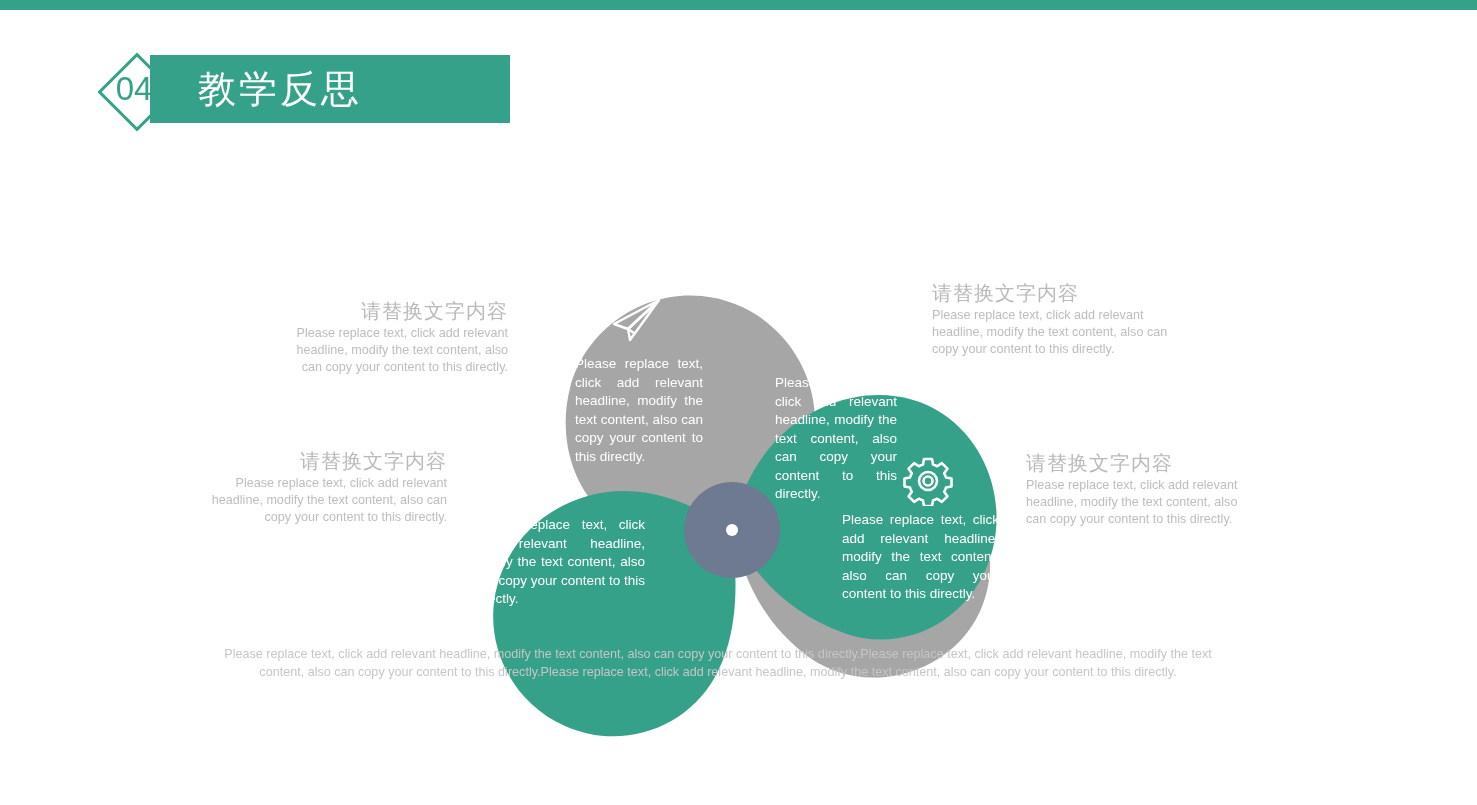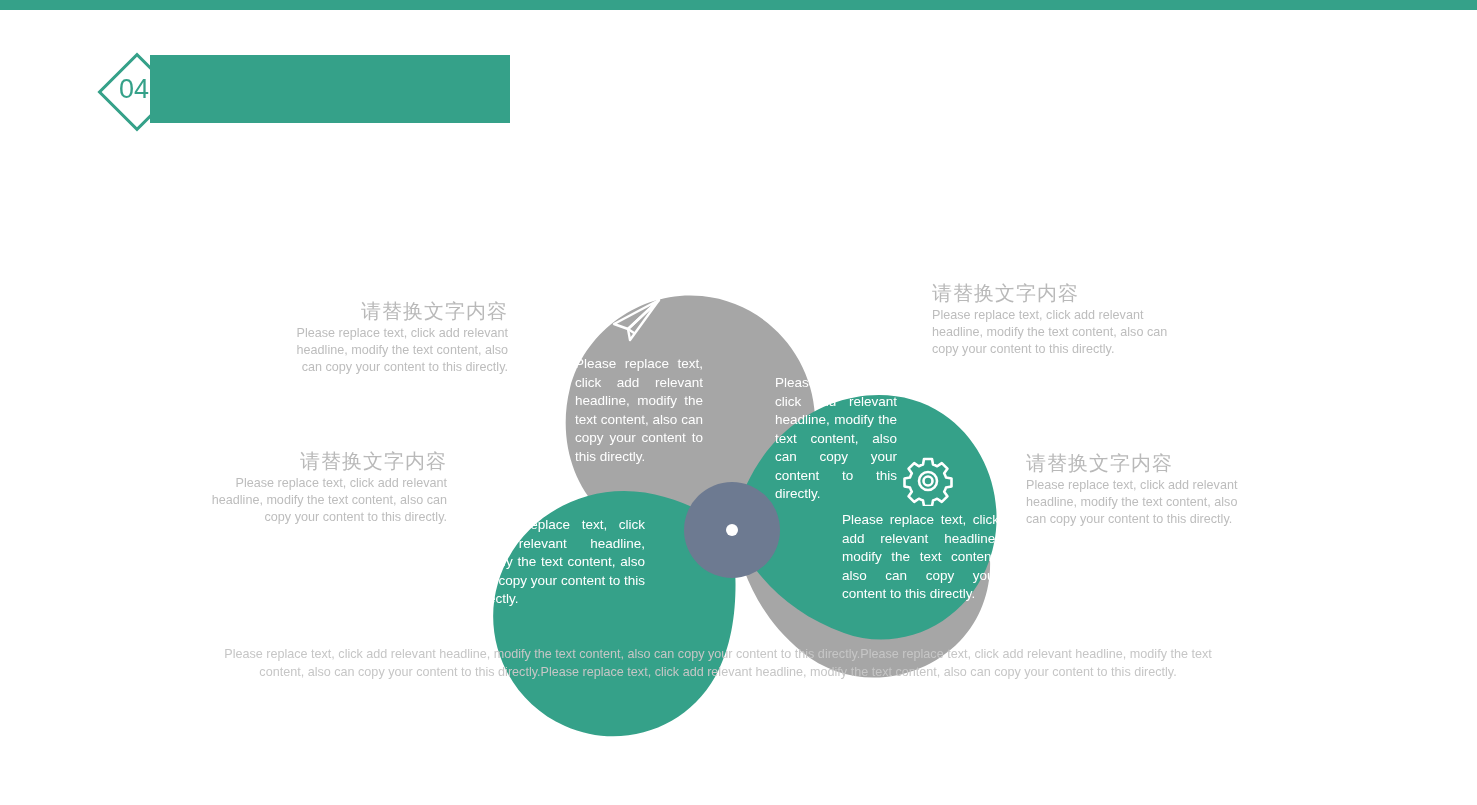--- a/index.html
+++ b/index.html
@@ -60,21 +60,21 @@
   }
   .header-num {
     position: absolute;
     left: 0;
     top: 0;
     width: 68px;
     height: 68px;
     line-height: 68px;
     text-align: center;
     color: #35A189;
-    font-size: 27px;
+    font-size: 33px;
     letter-spacing: 0px;
     font-family: "Liberation Sans", sans-serif;
   }
   .header-title {
     position: absolute;
     left: 98px;
     top: 0;
     height: 68px;
     line-height: 68px;
     color: #ffffff;
@@ -163,20 +163,21 @@
 <body>
 
 <div class="top-bar"></div>
 
 <div class="header">
   <div class="header-band"></div>
   <div class="header-diamond">
     <div class="dmd"></div>
   </div>
   <div class="header-num">04</div>
+  <div class="header-title">教学反思</div>
 </div>
 
 <div class="pinwheel">
   <svg viewBox="0 0 610 380" xmlns="http://www.w3.org/2000/svg">
 
     <path fill="#A6A6A6" d="M302 282 C302 282 247 307 200 284 C150 260 125 200 140 140
          C155 82 212 42 272 48 C334 54 382 106 385 168
          C388 228 345 264 302 282 Z"></path>
 
     <path fill="#A6A6A6" d="M302 282 C302 282 324 221 378 200 C430 180 492 195 531 238

